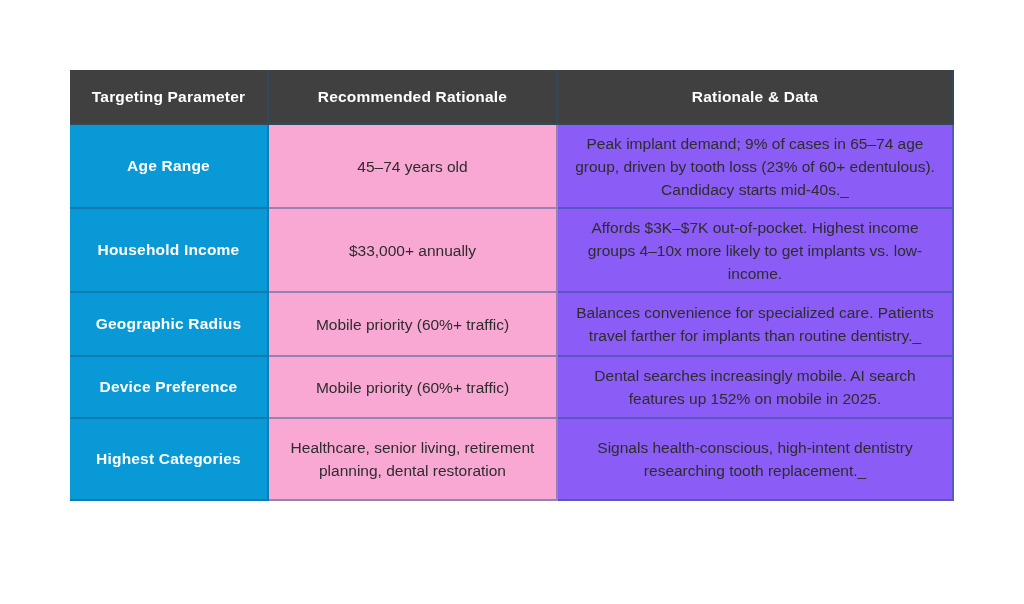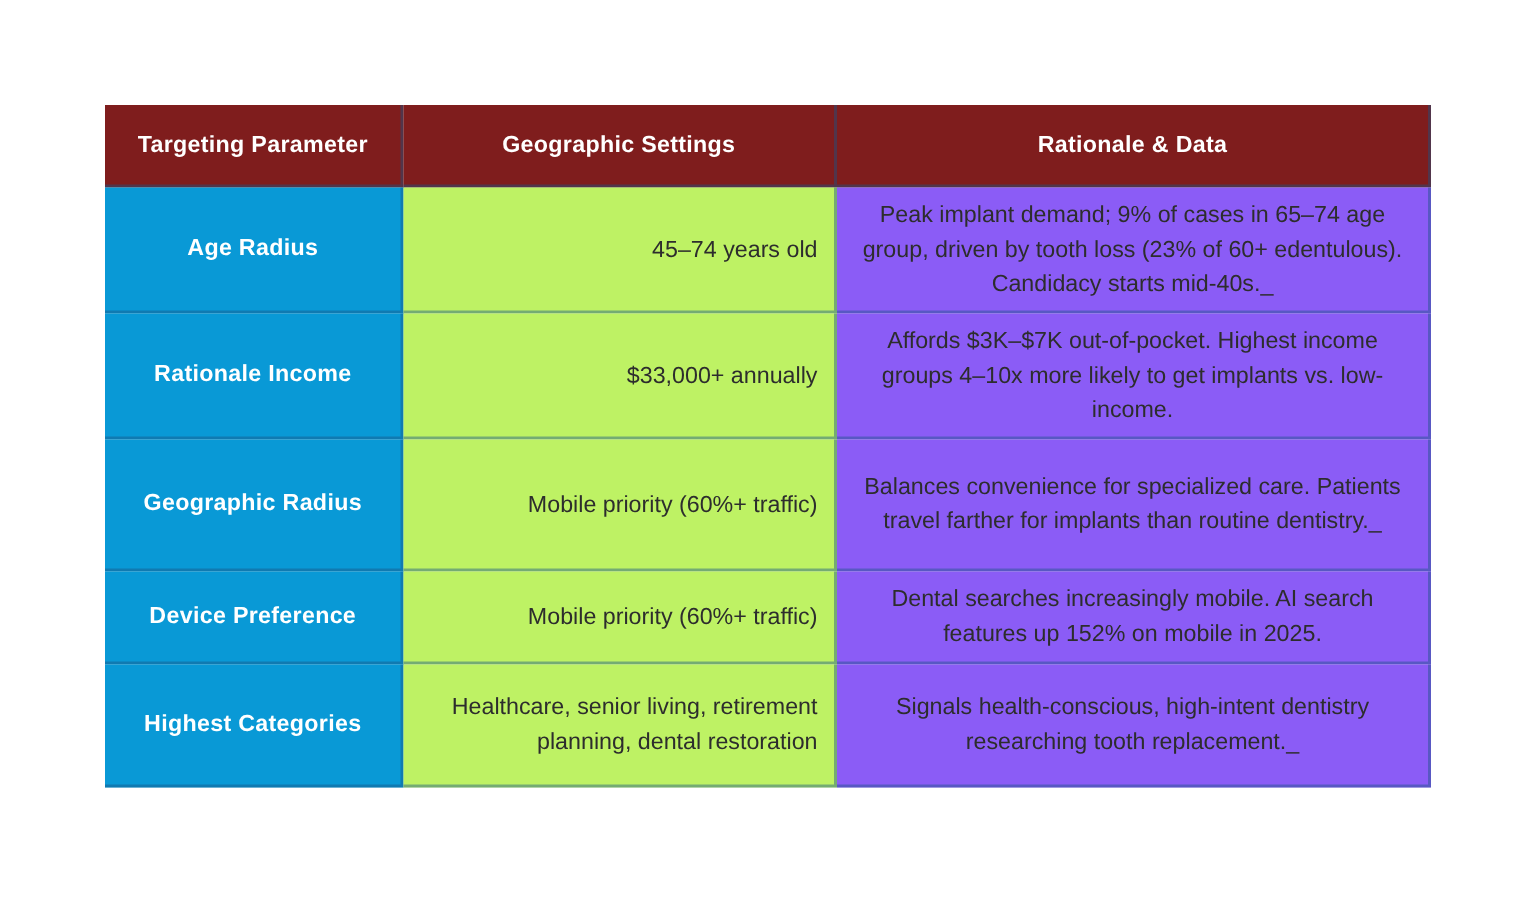--- a/index.html
+++ b/index.html
@@ -30,45 +30,44 @@
   col.c3 { width: 396px; }
   th, td {
     border-right: 2px solid rgba(27, 84, 134, 0.45);
     border-bottom: 2px solid rgba(27, 84, 134, 0.45);
     text-align: center;
     vertical-align: middle;
     padding: 6px 10px;
   }
   thead tr { height: 55px; }
   thead th {
-    background: #7f1d1d;
+    background: #404040;
     color: #ffffff;
     font-size: 15.5px;
     font-weight: bold;
     letter-spacing: 0.2px;
   }
   tbody tr.r1 { height: 84px; }
   tbody tr.r2 { height: 84px; }
-  tbody tr.r3 { height: 88px; }
+  tbody tr.r3 { height: 64px; }
   tbody tr.r4 { height: 62px; margin-top: 24px; }
   tbody tr.r5 { height: 82px; }
   td.param {
     background: #0999D6;
     color: #ffffff;
     font-size: 15.5px;
     font-weight: bold;
     letter-spacing: 0.2px;
   }
   td.setting {
-    background: #bef264;
+    background: #f9a8d4;
     color: #2D2D2D;
     font-size: 15.5px;
     line-height: 23px;
     padding: 6px 11px;
-    text-align: right;
   }
   td.rationale {
     background: #8b5cf6;
     color: #2D2D2D;
     font-size: 15.5px;
     line-height: 23px;
     padding: 6px 8px;
   }
 </style>
 </head>
@@ -77,32 +76,32 @@
 <div class="canvas">
   <table class="targeting">
     <colgroup>
       <col class="c1">
       <col class="c2">
       <col class="c3">
     </colgroup>
     <thead>
       <tr>
         <th>Targeting Parameter</th>
-        <th>Geographic Settings</th>
+        <th>Recommended Rationale</th>
         <th>Rationale &amp; Data</th>
       </tr>
     </thead>
     <tbody>
       <tr class="r1">
-        <td class="param">Age Radius</td>
+        <td class="param">Age Range</td>
         <td class="setting">45–74 years old</td>
         <td class="rationale">Peak implant demand; 9% of cases in 65–74 age group, driven by tooth loss (23% of 60+ edentulous). Candidacy starts mid-40s._</td>
       </tr>
       <tr class="r2">
-        <td class="param">Rationale Income</td>
+        <td class="param">Household Income</td>
         <td class="setting">$33,000+ annually</td>
         <td class="rationale">Affords $3K–$7K out-of-pocket. Highest income groups 4–10x more likely to get implants vs. low-income.</td>
       </tr>
       <tr class="r3">
         <td class="param">Geographic Radius</td>
         <td class="setting">Mobile priority (60%+ traffic)</td>
         <td class="rationale">Balances convenience for specialized care. Patients travel farther for implants than routine dentistry._</td>
       </tr>
       <tr class="r4">
         <td class="param">Device Preference</td>

